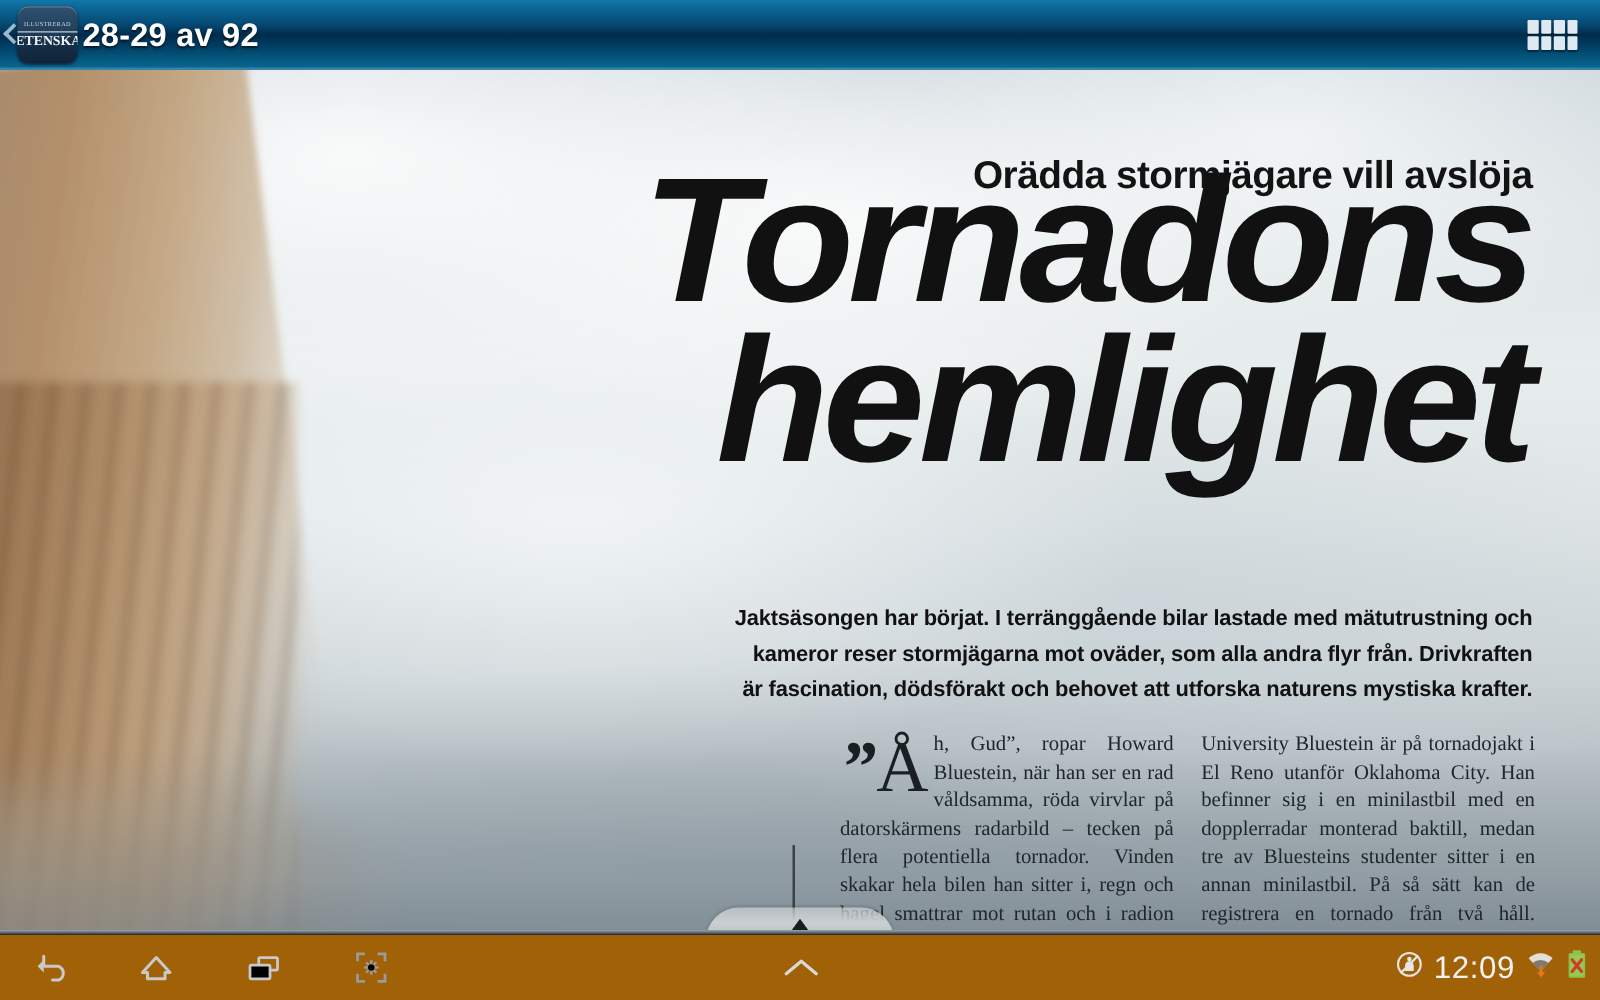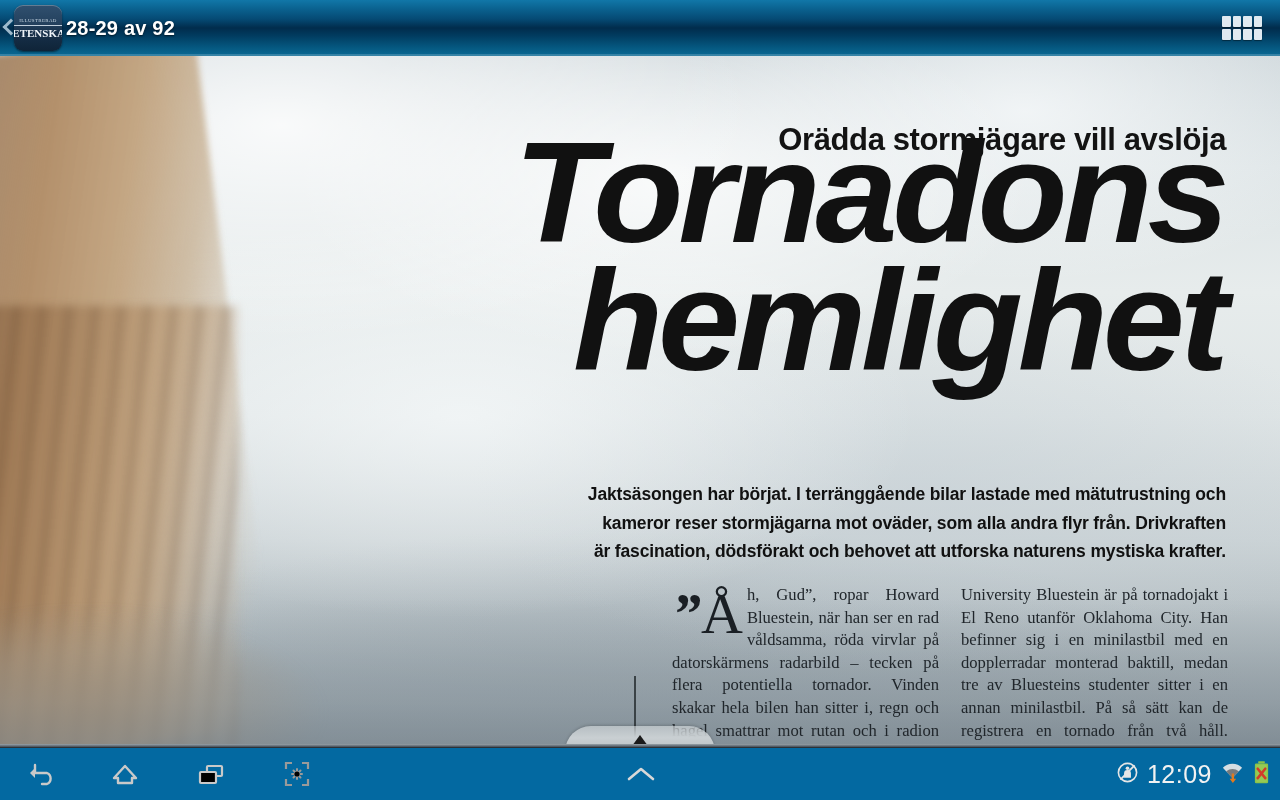--- a/index.html
+++ b/index.html
@@ -40,21 +40,21 @@
     font-size:5px; letter-spacing:.3px; color:#c8d6e2; line-height:6px;
     font-family:"Liberation Serif", serif; white-space:nowrap;
   }
   #applogo .l2{
     font-size:11px; color:#eef3f8; line-height:12px; font-weight:bold;
     font-family:"Liberation Serif", serif; white-space:nowrap;
     border-top:1px solid rgba(220,232,242,.85); margin-top:1px; padding-top:1px;
   }
   #pagecount{
     position:absolute; left:66px; top:14px; height:28px; line-height:28px;
-    color:#ffffff; font-size:20px; font-weight:bold; letter-spacing:.2px;
+    color:#ffffff; font-size:26px; font-weight:bold; letter-spacing:.2px;
     text-shadow:0 1px 2px rgba(0,0,0,.6);
   }
   #gridbtn{
     position:absolute; right:18px; top:16px; width:40px; height:24px;
     display:grid; grid-template-columns:repeat(4,1fr); grid-template-rows:repeat(2,1fr);
     gap:2px;
   }
   #gridbtn i{
     display:block; background:#dfe9f1; border-radius:1px;
     box-shadow:0 1px 1px rgba(0,0,0,.4);
@@ -167,21 +167,21 @@
   }
   #pageedge{
     position:absolute; left:0; top:744px; width:1280px; height:4px;
     background:linear-gradient(to bottom, #9aa4aa 0%, #56606a 60%, #1a1d20 100%);
     z-index:31;
   }
 
   
   #sysbar{
     position:absolute; left:0; bottom:0; width:1280px; height:52px;
-    background:#0369a1; z-index:50;
+    background:#a16207; z-index:50;
   }
   .navicon{ position:absolute; top:11px; width:30px; height:30px; }
   #nav-back  { left:25px; }
   #nav-home  { left:110px; }
   #nav-recent{ left:196px; }
   #nav-shot  { left:282px; }
   #nav-up    { left:625px; top:14px; width:32px; height:24px; }
 
   #statusarea{
     position:absolute; right:10px; top:0; height:52px;

